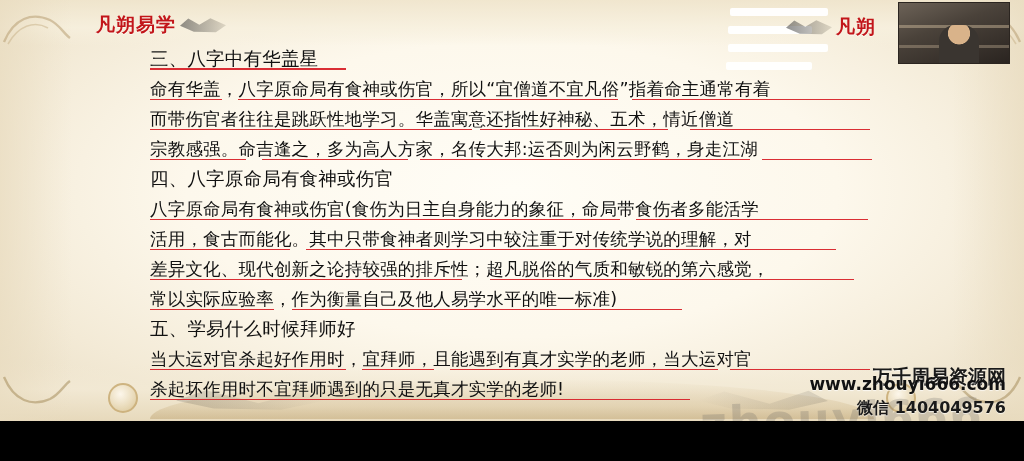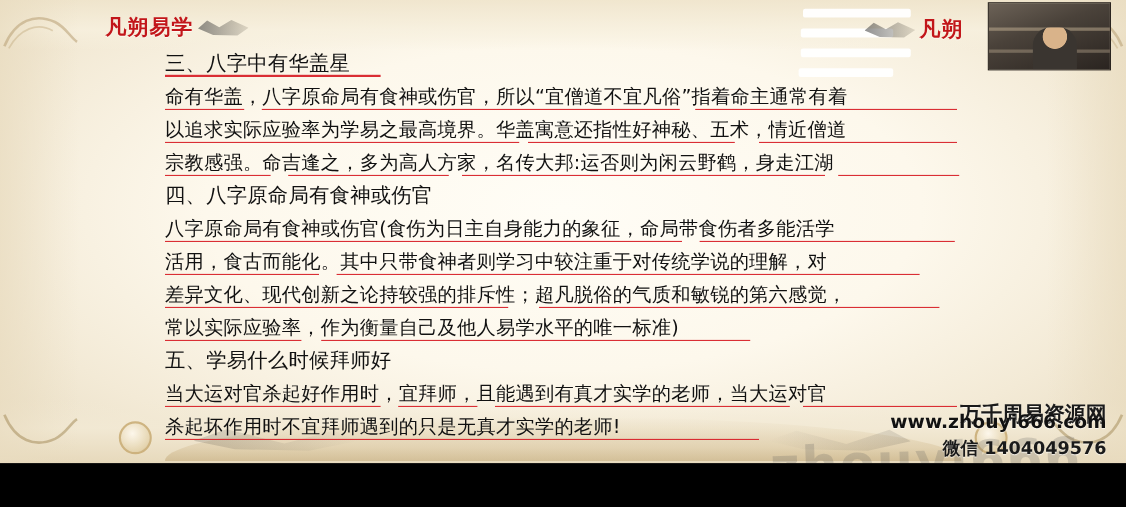--- a/index.html
+++ b/index.html
@@ -265,21 +265,21 @@
     </div>
 
     <div class="line">
       <span>命有华盖，八字原命局有食神或伤官，所以“宜僧道不宜凡俗”指着命主通常有着</span>
       <span class="ul" style="left:0; width:72px;"></span>
       <span class="ul" style="left:88px; width:380px;"></span>
       <span class="ul" style="left:482px; width:238px;"></span>
     </div>
 
     <div class="line">
-      <span>以追求实际应验率为学易之最高境界。华盖寓意还指性好神秘、五术，情近僧道</span>
+      <span>而带伤官者往往是跳跃性地学习。华盖寓意还指性好神秘、五术，情近僧道</span>
       <span class="ul" style="left:0; width:322px;"></span>
       <span class="ul" style="left:330px; width:188px;"></span>
       <span class="ul" style="left:540px; width:180px;"></span>
     </div>
 
     <div class="line">
       <span>宗教感强。命吉逢之，多为高人方家，名传大邦:运否则为闲云野鹤，身走江湖</span>
       <span class="ul" style="left:0; width:96px;"></span>
       <span class="ul" style="left:112px; width:146px;"></span>
       <span class="ul" style="left:270px; width:330px;"></span>

